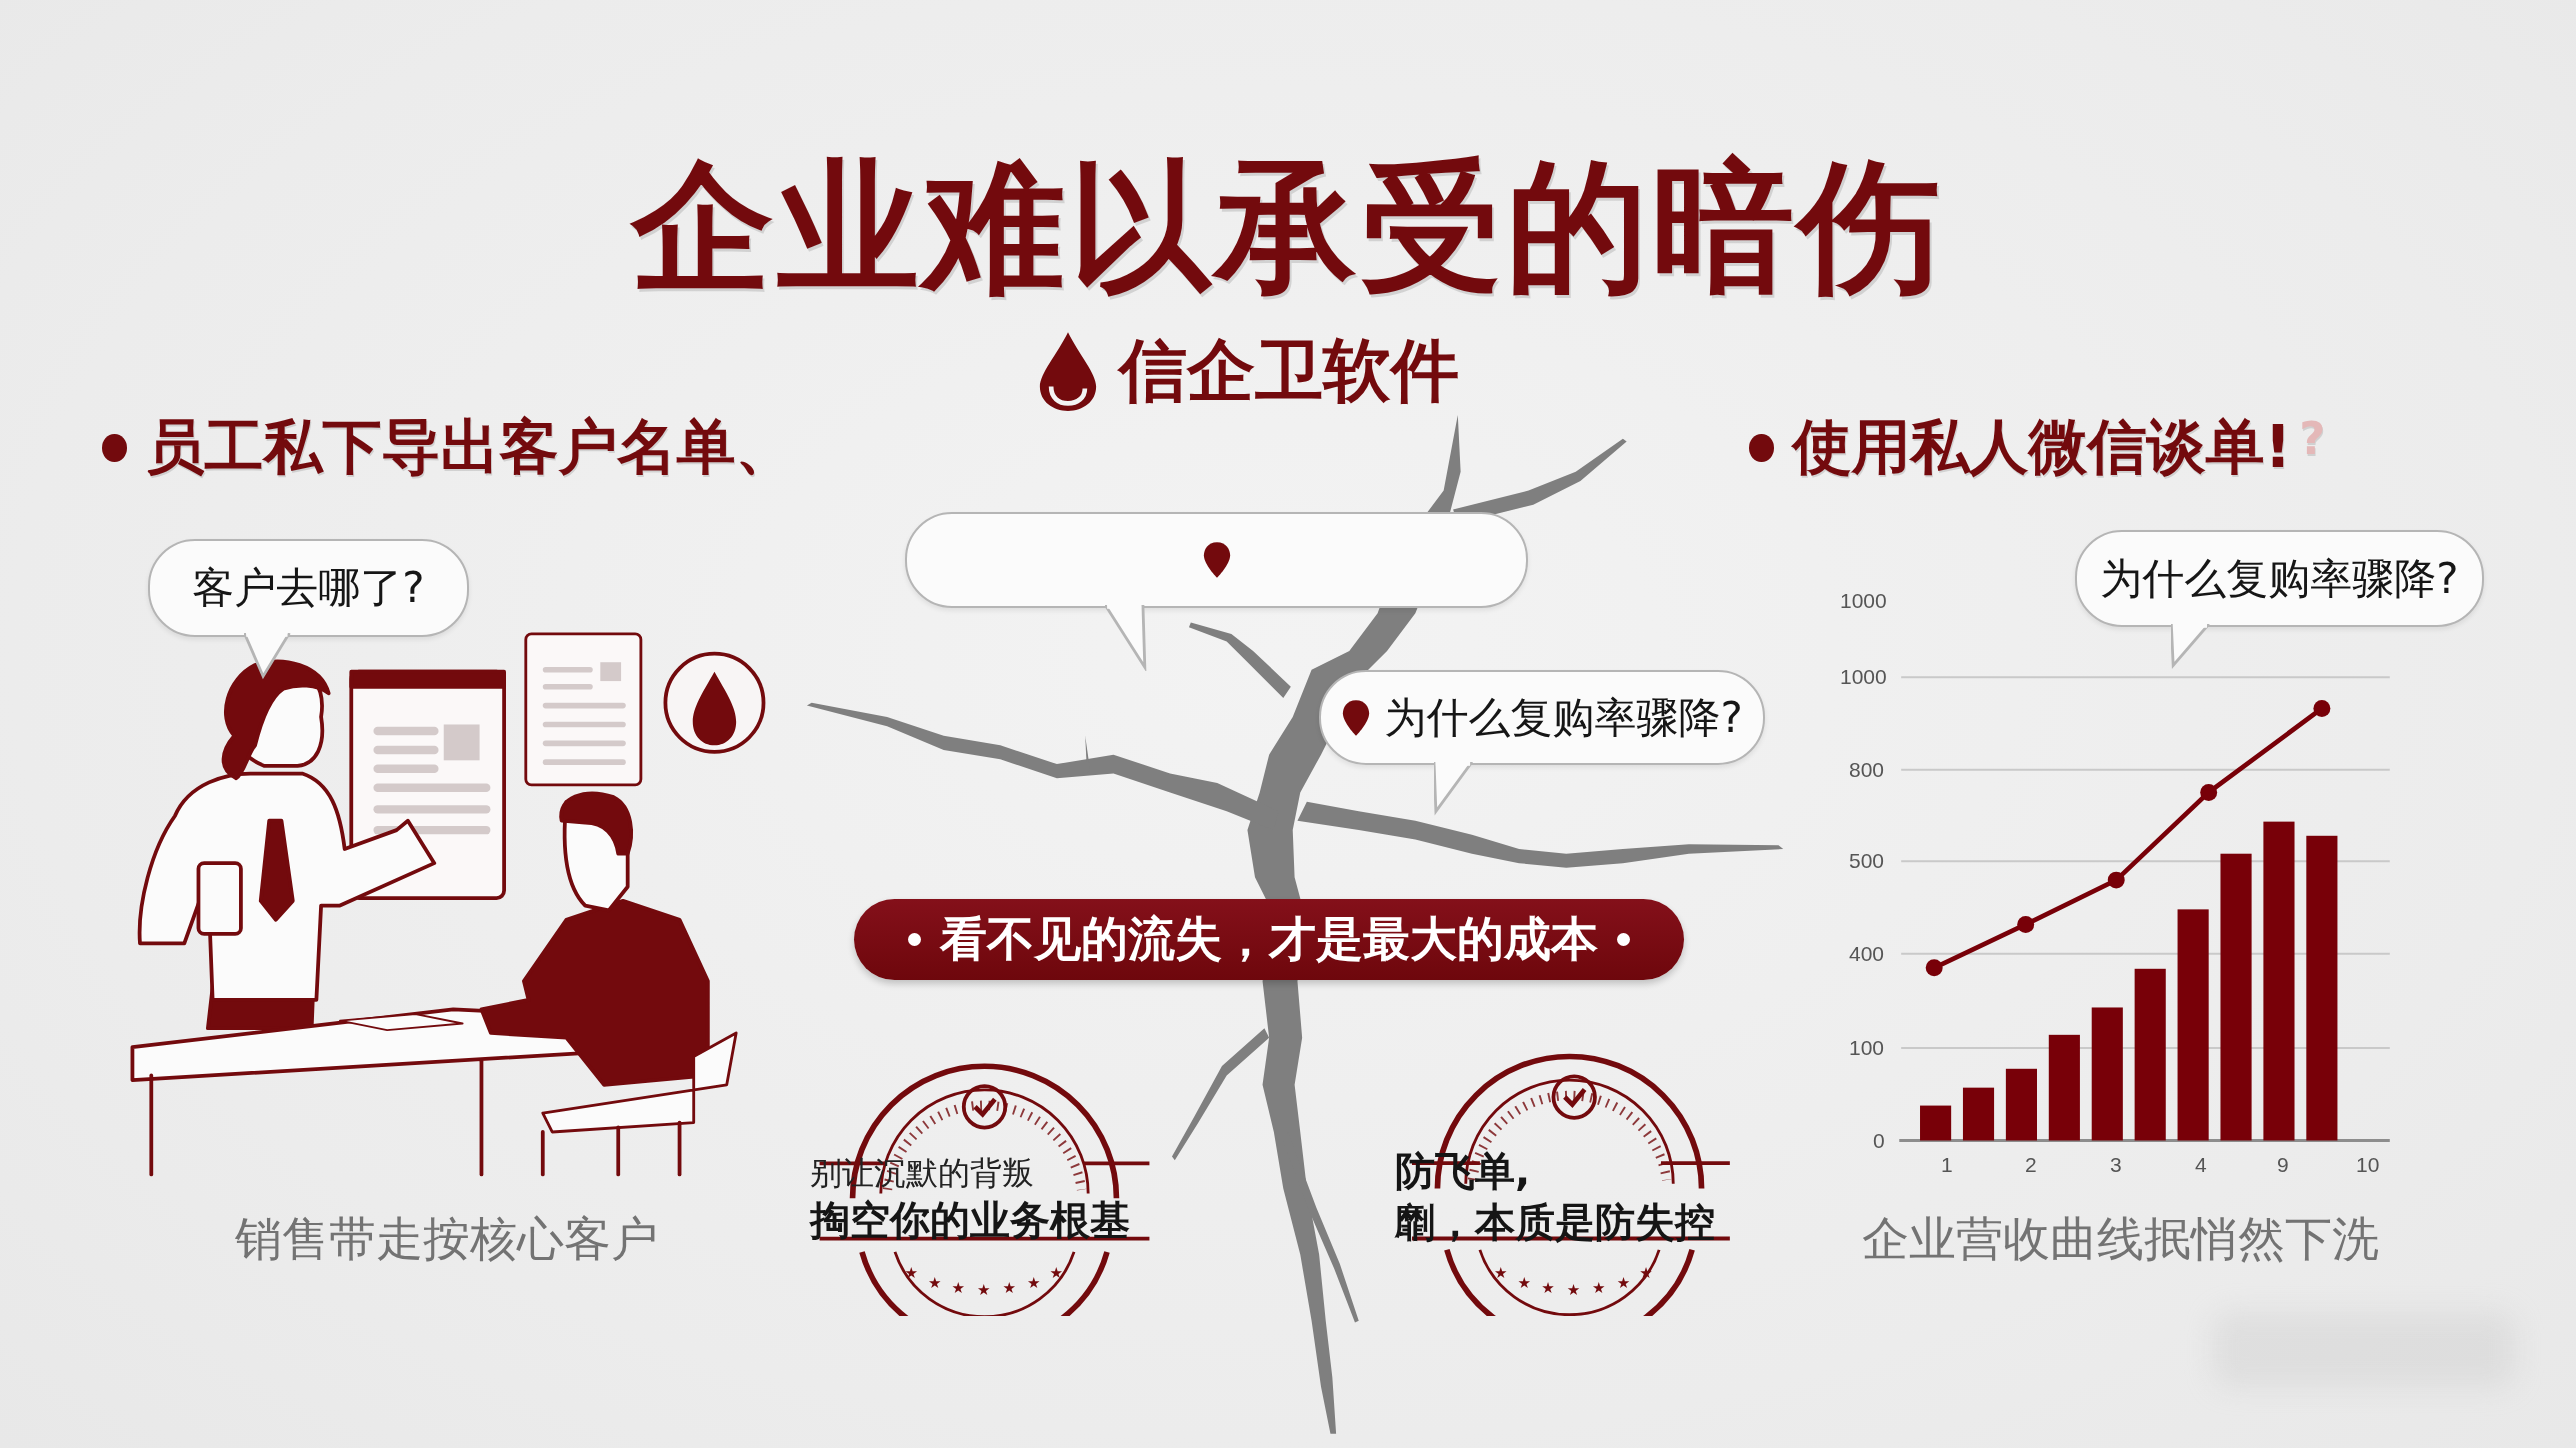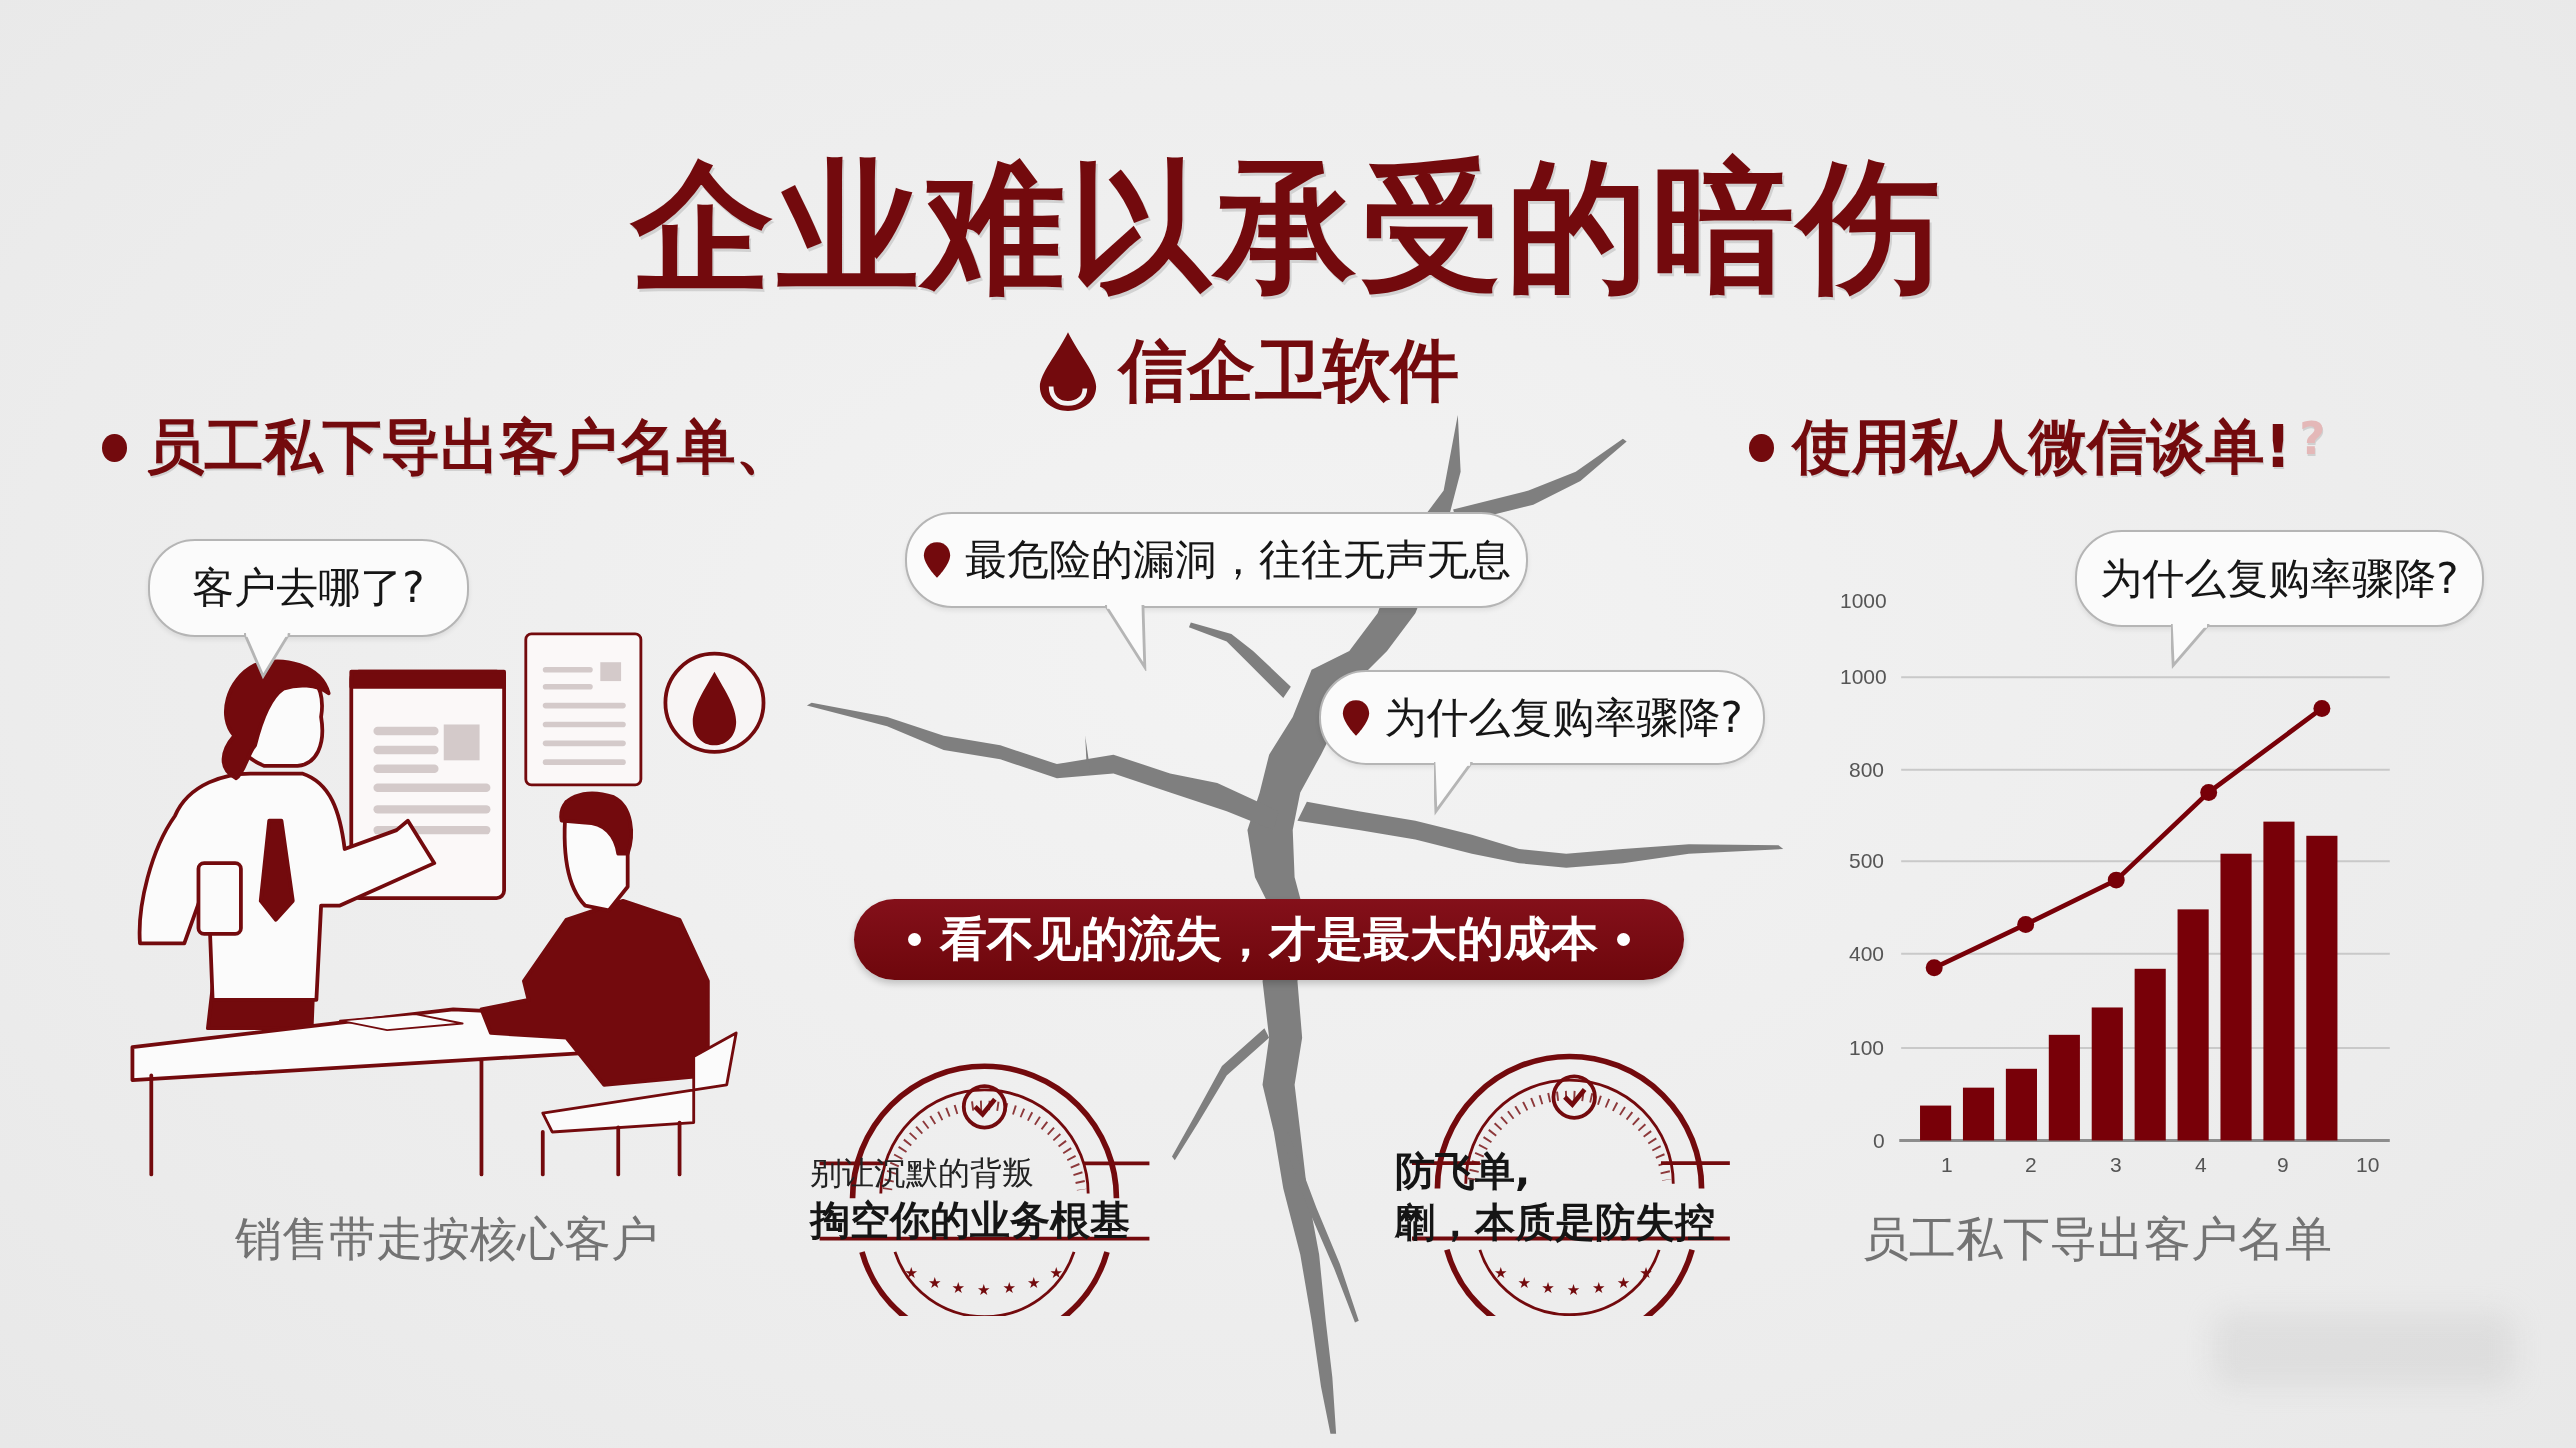--- a/index.html
+++ b/index.html
@@ -165,21 +165,20 @@
     <rect x="2" y="0" width="44" height="4" fill="#fbfbfb"></rect>
   </svg>
 </div>
 
 <div class="abs caption" style="left:235px;top:1208px;">销售带走按核心客户</div>
 
 <div class="abs bubble" style="left:905px;top:512px;width:623px;height:96px;">
   <svg class="pin" viewBox="0 0 32 42">
       <path d="M16 2 C26 2 30 10 30 16 C30 26 16 40 16 40 C16 40 2 26 2 16 C2 10 6 2 16 2 Z" fill="#730a0d"></path>
     </svg>
-  <span>最危险的漏洞，往往无声无息</span>
   <svg class="abs" style="left:198px;top:91px" width="57" height="66" viewBox="0 0 60 70">
     <path d="M0 0 L42 66 L40 0" fill="#fbfbfb" stroke="#b5b5b5" stroke-width="3"></path>
     <rect x="2" y="0" width="36" height="4" fill="#fbfbfb"></rect>
   </svg>
 </div>
 
 <div class="abs bubble" style="left:1319px;top:670px;width:446px;height:95px;">
   <svg class="pin" viewBox="0 0 32 42">
       <path d="M16 2 C26 2 30 10 30 16 C30 26 16 40 16 40 C16 40 2 26 2 16 C2 10 6 2 16 2 Z" fill="#730a0d"></path>
     </svg>
@@ -268,16 +267,16 @@
 <div class="abs chart-label" style="left:1849px;top:1036px;">100</div>
 <div class="abs chart-label" style="left:1873px;top:1129px;">0</div>
 
 <div class="abs chart-label" style="left:1941px;top:1153px;">1</div>
 <div class="abs chart-label" style="left:2025px;top:1153px;">2</div>
 <div class="abs chart-label" style="left:2110px;top:1153px;">3</div>
 <div class="abs chart-label" style="left:2195px;top:1153px;">4</div>
 <div class="abs chart-label" style="left:2277px;top:1153px;">9</div>
 <div class="abs chart-label" style="left:2356px;top:1153px;">10</div>
 
-<div class="abs caption" style="left:1862px;top:1208px;">员工私下导出客户名单</div>
+<div class="abs caption" style="left:1862px;top:1208px;">企业营收曲线抿悄然下洗</div>
 
 <div class="abs" style="left:2213px;top:1312px;width:302px;height:75px;background:rgba(200,200,200,0.35);filter:blur(13.2px);border-radius:19px;"></div>
 
 
 </body></html>

